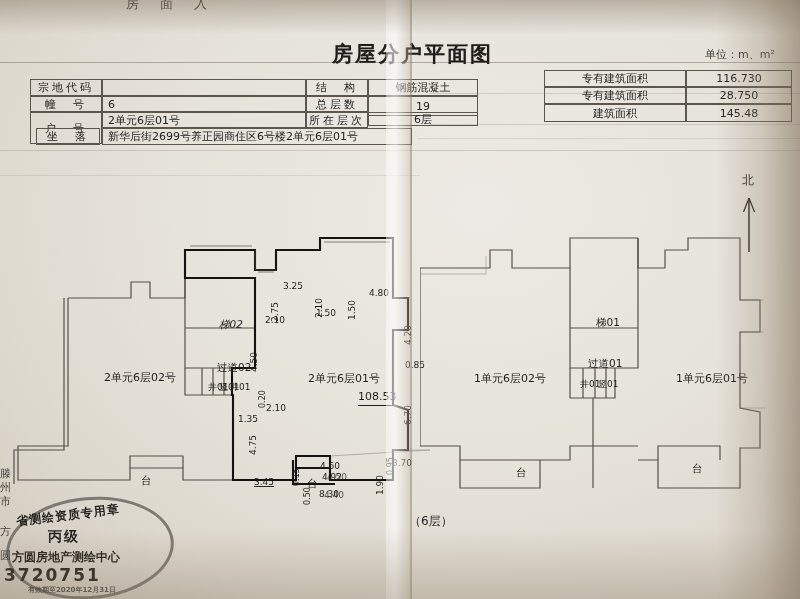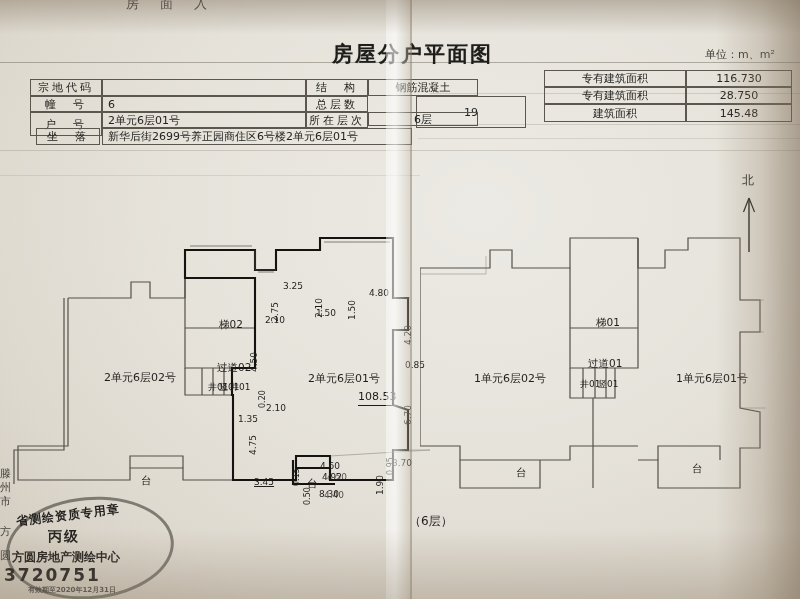--- a/index.html
+++ b/index.html
@@ -116,33 +116,33 @@
   <div class="ink cn" id="title">房屋分户平面图</div>
   <div class="ink cn" id="units">单位：m、m²</div>
 
   <div class="tbl">
     <div class="cell lbl cn" style="left:30px;top:79px;width:72px;height:17px;">宗地代码</div>
     <div class="cell l cn" style="left:102px;top:79px;width:204px;height:17px;"></div>
 
     <div class="cell lbl cn" style="left:30px;top:96px;width:72px;height:16px;">幢　号</div>
     <div class="cell l cn" style="left:102px;top:96px;width:204px;height:16px;">6</div>
 
-    <div class="cell lbl cn" style="left:30px;top:112px;width:72px;height:24px;">户　号</div>
+    <div class="cell lbl cn" style="left:30px;top:112px;width:72px;height:32px;">户　号</div>
     <div class="cell l cn" style="left:102px;top:112px;width:204px;height:16px;">2单元6层01号</div>
 
     <div class="cell lbl cn" style="left:36px;top:128px;width:64px;height:17px;">坐　落</div>
     <div class="cell l cn" style="left:102px;top:128px;width:310px;height:17px;">新华后街2699号养正园商住区6号楼2单元6层01号</div>
   </div>
 
   <div class="tbl">
     <div class="cell lbl cn" style="left:306px;top:79px;width:62px;height:17px;">结　构</div>
     <div class="cell c cn" style="left:368px;top:79px;width:110px;height:17px;">钢筋混凝土</div>
 
     <div class="cell lbl cn" style="left:306px;top:96px;width:62px;height:16px;">总层数</div>
-    <div class="cell c cn" style="left:368px;top:96px;width:110px;height:32px;margin-left:48px;">19</div>
+    <div class="cell c cn" style="left:368px;top:96px;width:110px;height:20px;">19</div>
 
     <div class="cell lbl cn" style="left:306px;top:112px;width:62px;height:16px;">所在层次</div>
     <div class="cell c cn" style="left:368px;top:112px;width:110px;height:14px;">6层</div>
   </div>
 
   <div class="tbl">
     <div class="cell c cn" style="left:544px;top:70px;width:142px;height:17px;">专有建筑面积</div>
     <div class="cell c" style="left:686px;top:70px;width:106px;height:17px;">116.730</div>
 
     <div class="cell c cn" style="left:544px;top:87px;width:142px;height:17px;">专有建筑面积</div>
@@ -218,21 +218,21 @@
     </g>
 
     <g stroke="#2a2823" stroke-width="0.7" opacity=".8">
       <line x1="190" y1="96" x2="252" y2="96"></line>
       <line x1="258" y1="122" x2="274" y2="122"></line>
       <line x1="324" y1="92" x2="390" y2="92"></line>
     </g>
   </svg>
 
   <div class="ink plab big cn" style="left:104px;top:370px;">2单元6层02号</div>
-  <div class="ink plab cn" style="left:219px;top:318px;">梯02</div>
+  <div class="ink plab cn" style="left:219px;top:318px;font-style:italic;">梯02</div>
   <div class="ink plab cn" style="left:217px;top:361px;">过道02</div>
   <div class="ink plab cn" style="left:208px;top:381px;font-size:9px;">井01</div>
   <div class="ink plab cn" style="left:219px;top:381px;font-size:9px;">竖01</div>
   <div class="ink plab cn" style="left:230px;top:381px;font-size:9px;">井01</div>
   <div class="ink plab big cn" style="left:308px;top:371px;">2单元6层01号</div>
   <div class="ink area" style="left:325px;top:390px;">108.53</div>
   <div class="ink plab cn" style="left:141px;top:474px;">台</div>
   <div class="ink plab cn" style="left:307px;top:477px;">台</div>
 
   <div class="ink dim" style="left:283px;top:281px;">3.25</div>

